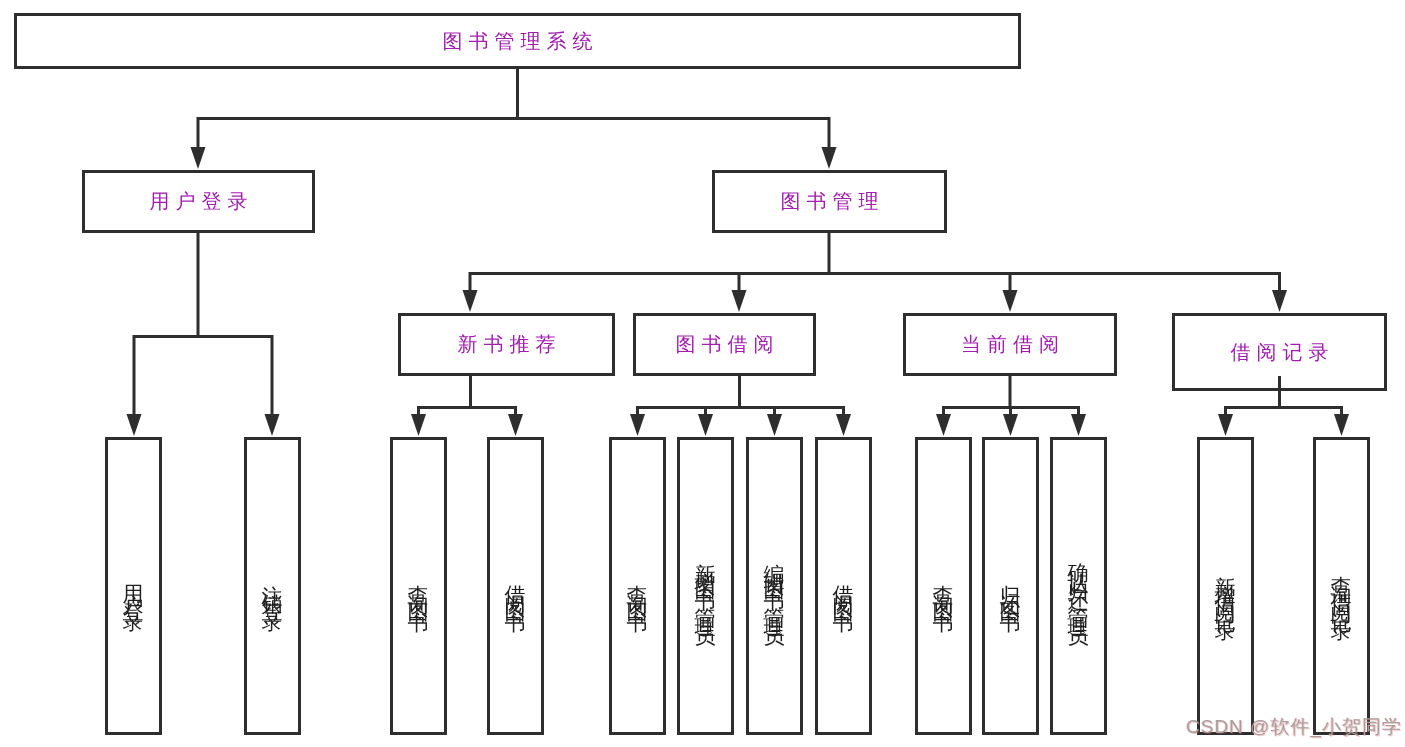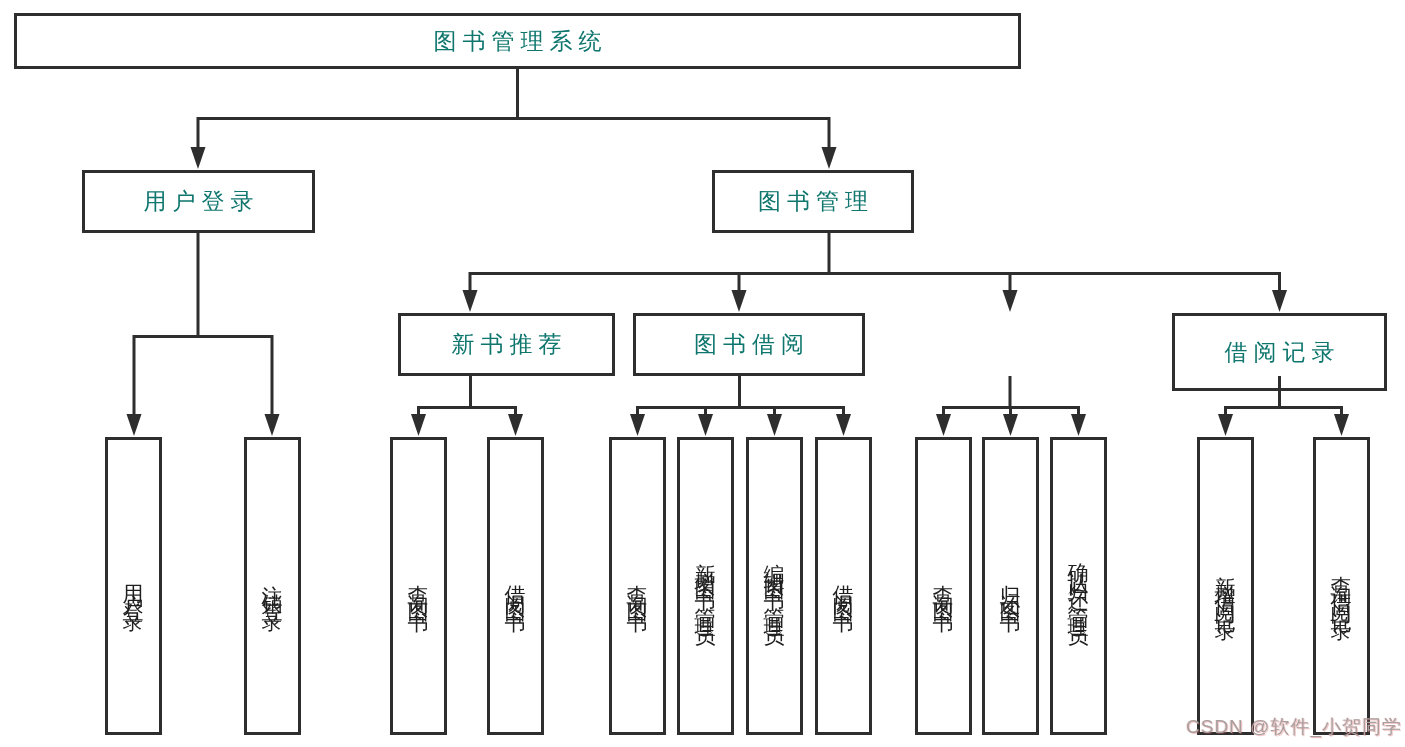--- a/index.html
+++ b/index.html
@@ -12,24 +12,24 @@
     overflow: hidden;
   }
   .node {
     position: absolute;
     box-sizing: border-box;
     border: 3px solid #2e2e2e;
     background: #ffffff;
     display: flex;
     align-items: center;
     justify-content: center;
-    font-size: 23px;
+    font-size: 20px;
     letter-spacing: 6px;
     text-indent: 6px;
-    color: #0f766e;
+    color: #a21caf;
     white-space: nowrap;
   }
   .leaf {
     position: absolute;
     box-sizing: border-box;
     border: 3px solid #2e2e2e;
     background: #ffffff;
     width: 57px;
     height: 298px;
     top: 437px;
@@ -62,24 +62,25 @@
   }
 </style>
 </head>
 <body>
 
 <div class="canvas">
 
   <div class="node" style="left:14px; top:13px; width:1007px; height:56px;">图书管理系统</div>
 
   <div class="node" style="left:82px; top:170px; width:233px; height:63px;">用户登录</div>
-  <div class="node" style="left:712px; top:170px; width:202px; height:63px;">图书管理</div>
+  <div class="node" style="left:712px; top:170px; width:235px; height:63px;">图书管理</div>
 
   <div class="node" style="left:362px; top:313px; width:217px; height:63px;margin-left:36px;">新书推荐</div>
-  <div class="node" style="left:633px; top:313px; width:232px; height:63px;">图书借阅</div>
+  <div class="node" style="left:633px; top:313px; width:183px; height:63px;">图书借阅</div>
+  <div class="node" style="left:903px; top:313px; width:214px; height:63px;">当前借阅</div>
   <div class="node" style="left:1172px; top:313px; width:215px; height:78px;">借阅记录</div>
 
   <div class="leaf" style="left:105px;">用户登录</div>
   <div class="leaf" style="left:244px;">注销登录</div>
 
   <div class="leaf" style="left:390px;">查询图书</div>
   <div class="leaf" style="left:487px;">借阅图书</div>
 
   <div class="leaf" style="left:609px;">查询图书</div>
   <div class="leaf" style="left:677px;">新增图书（管理员）</div>

